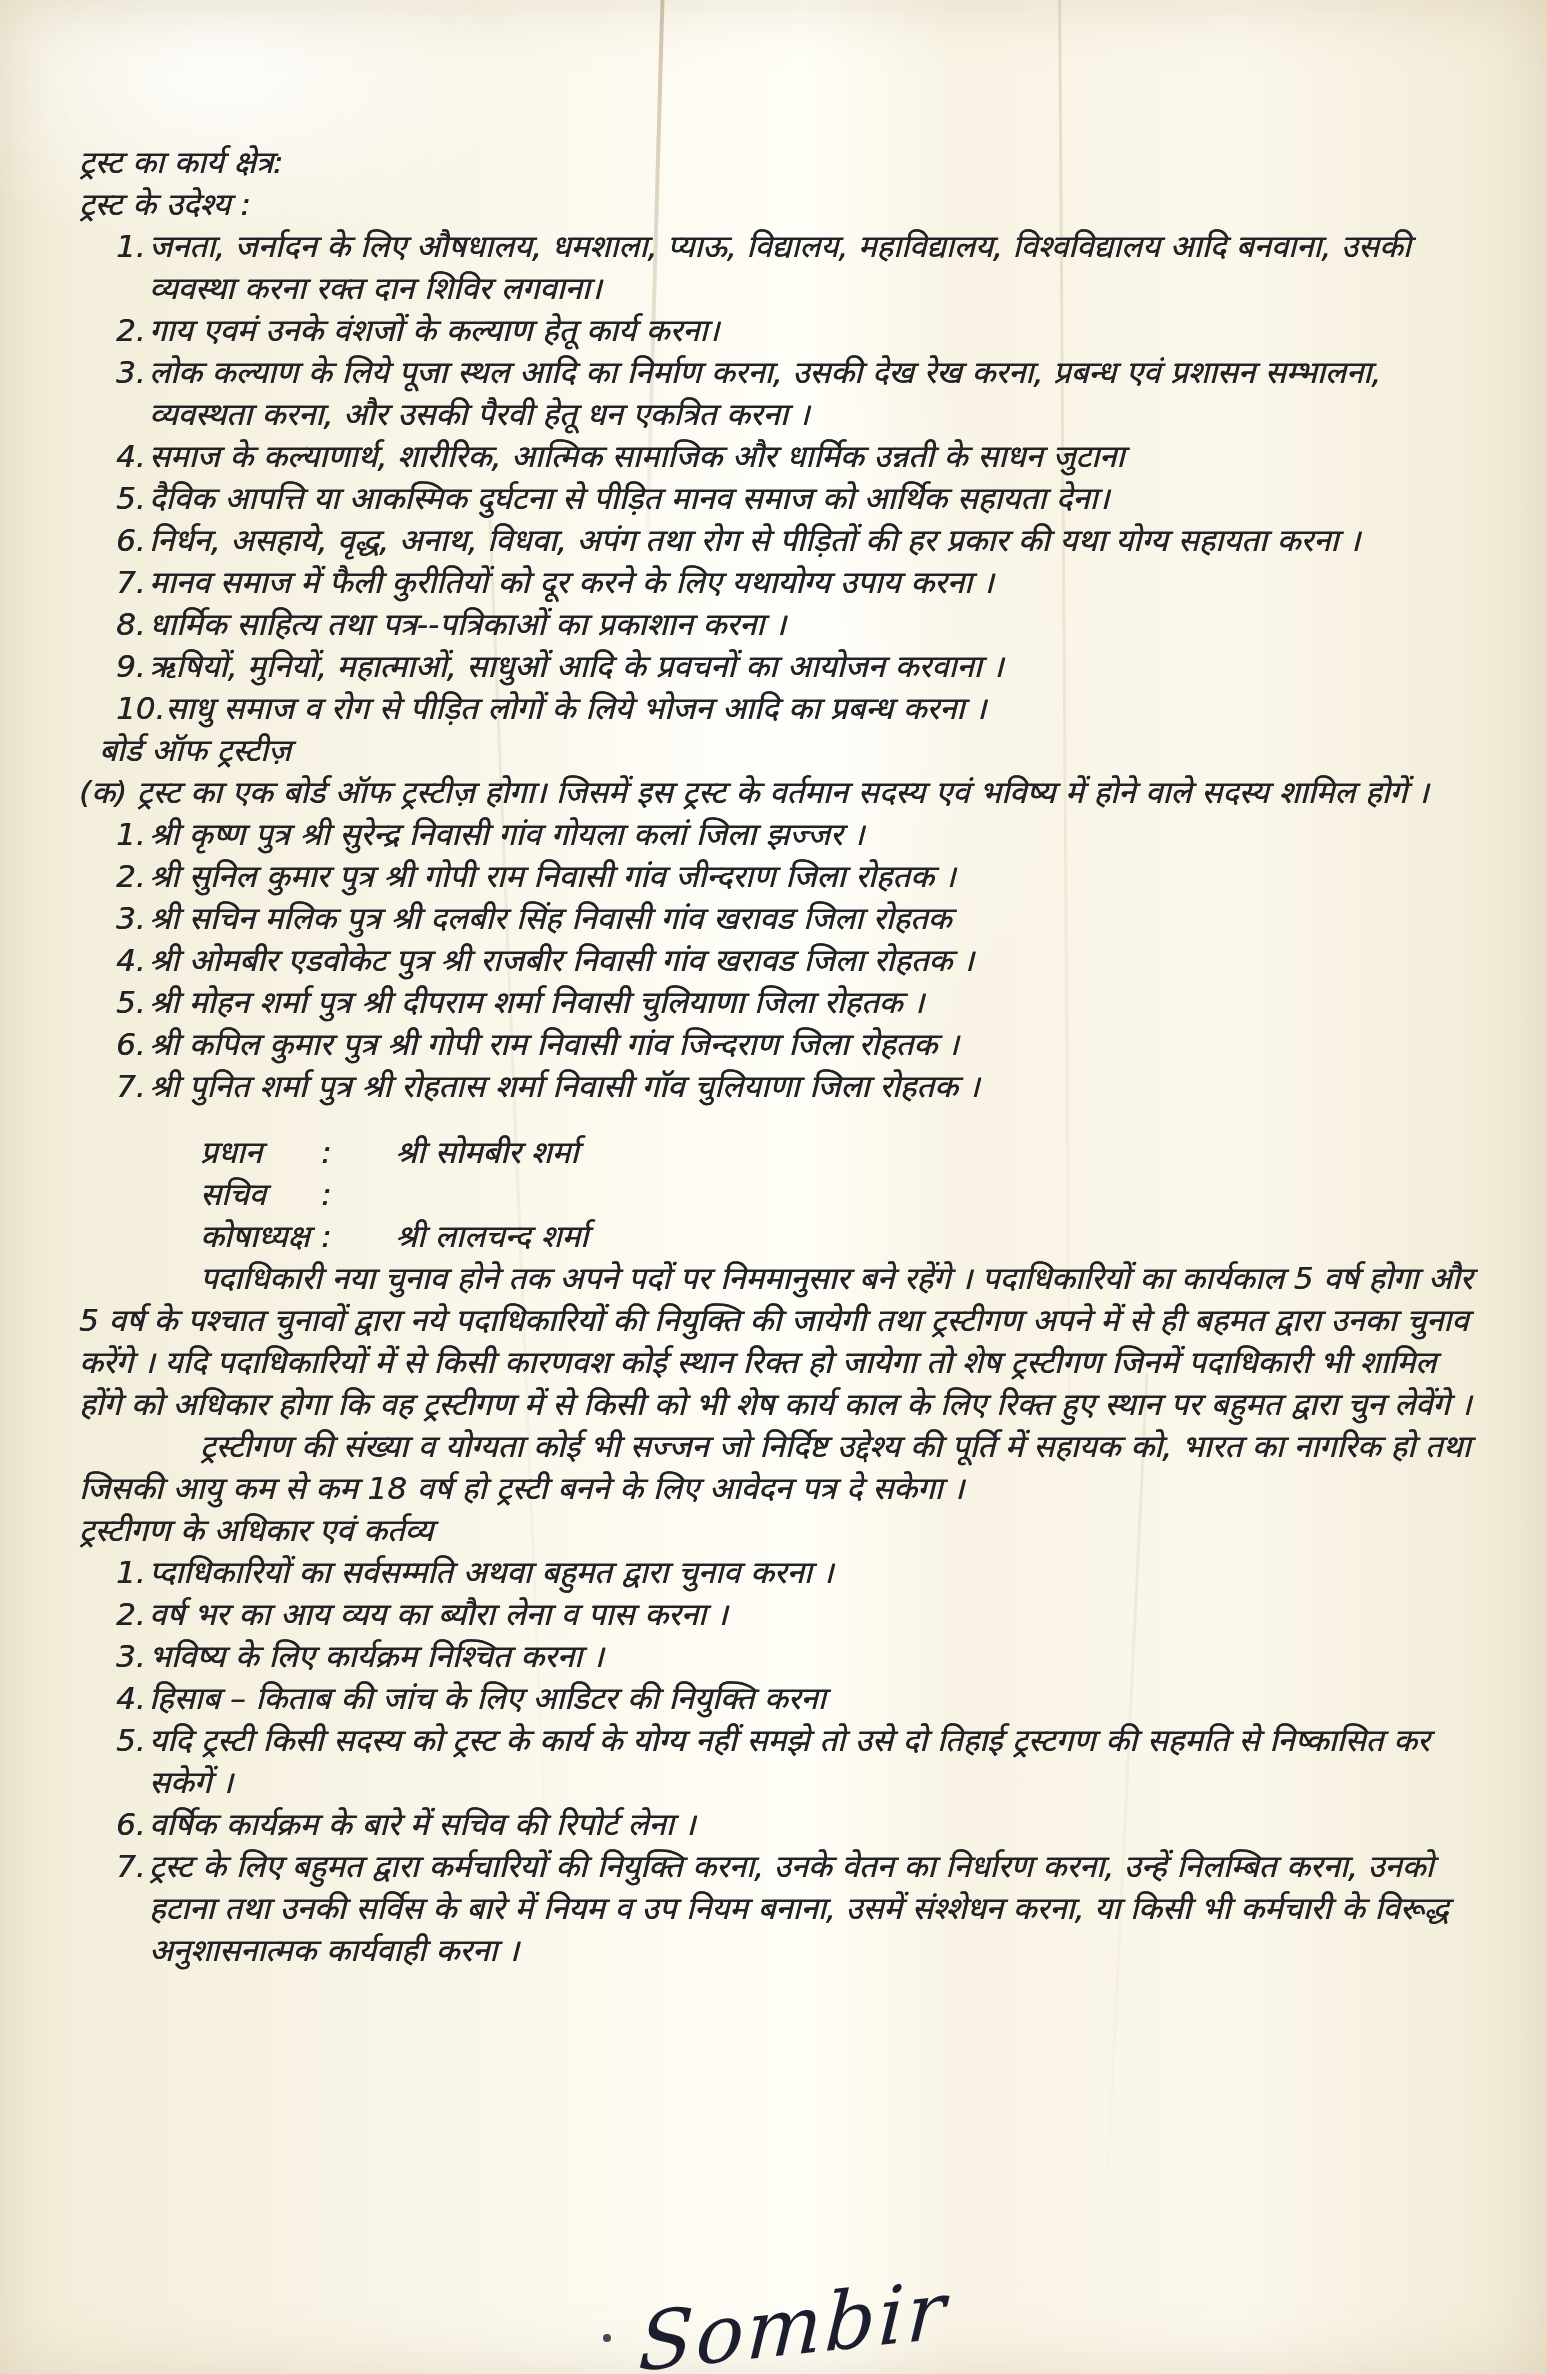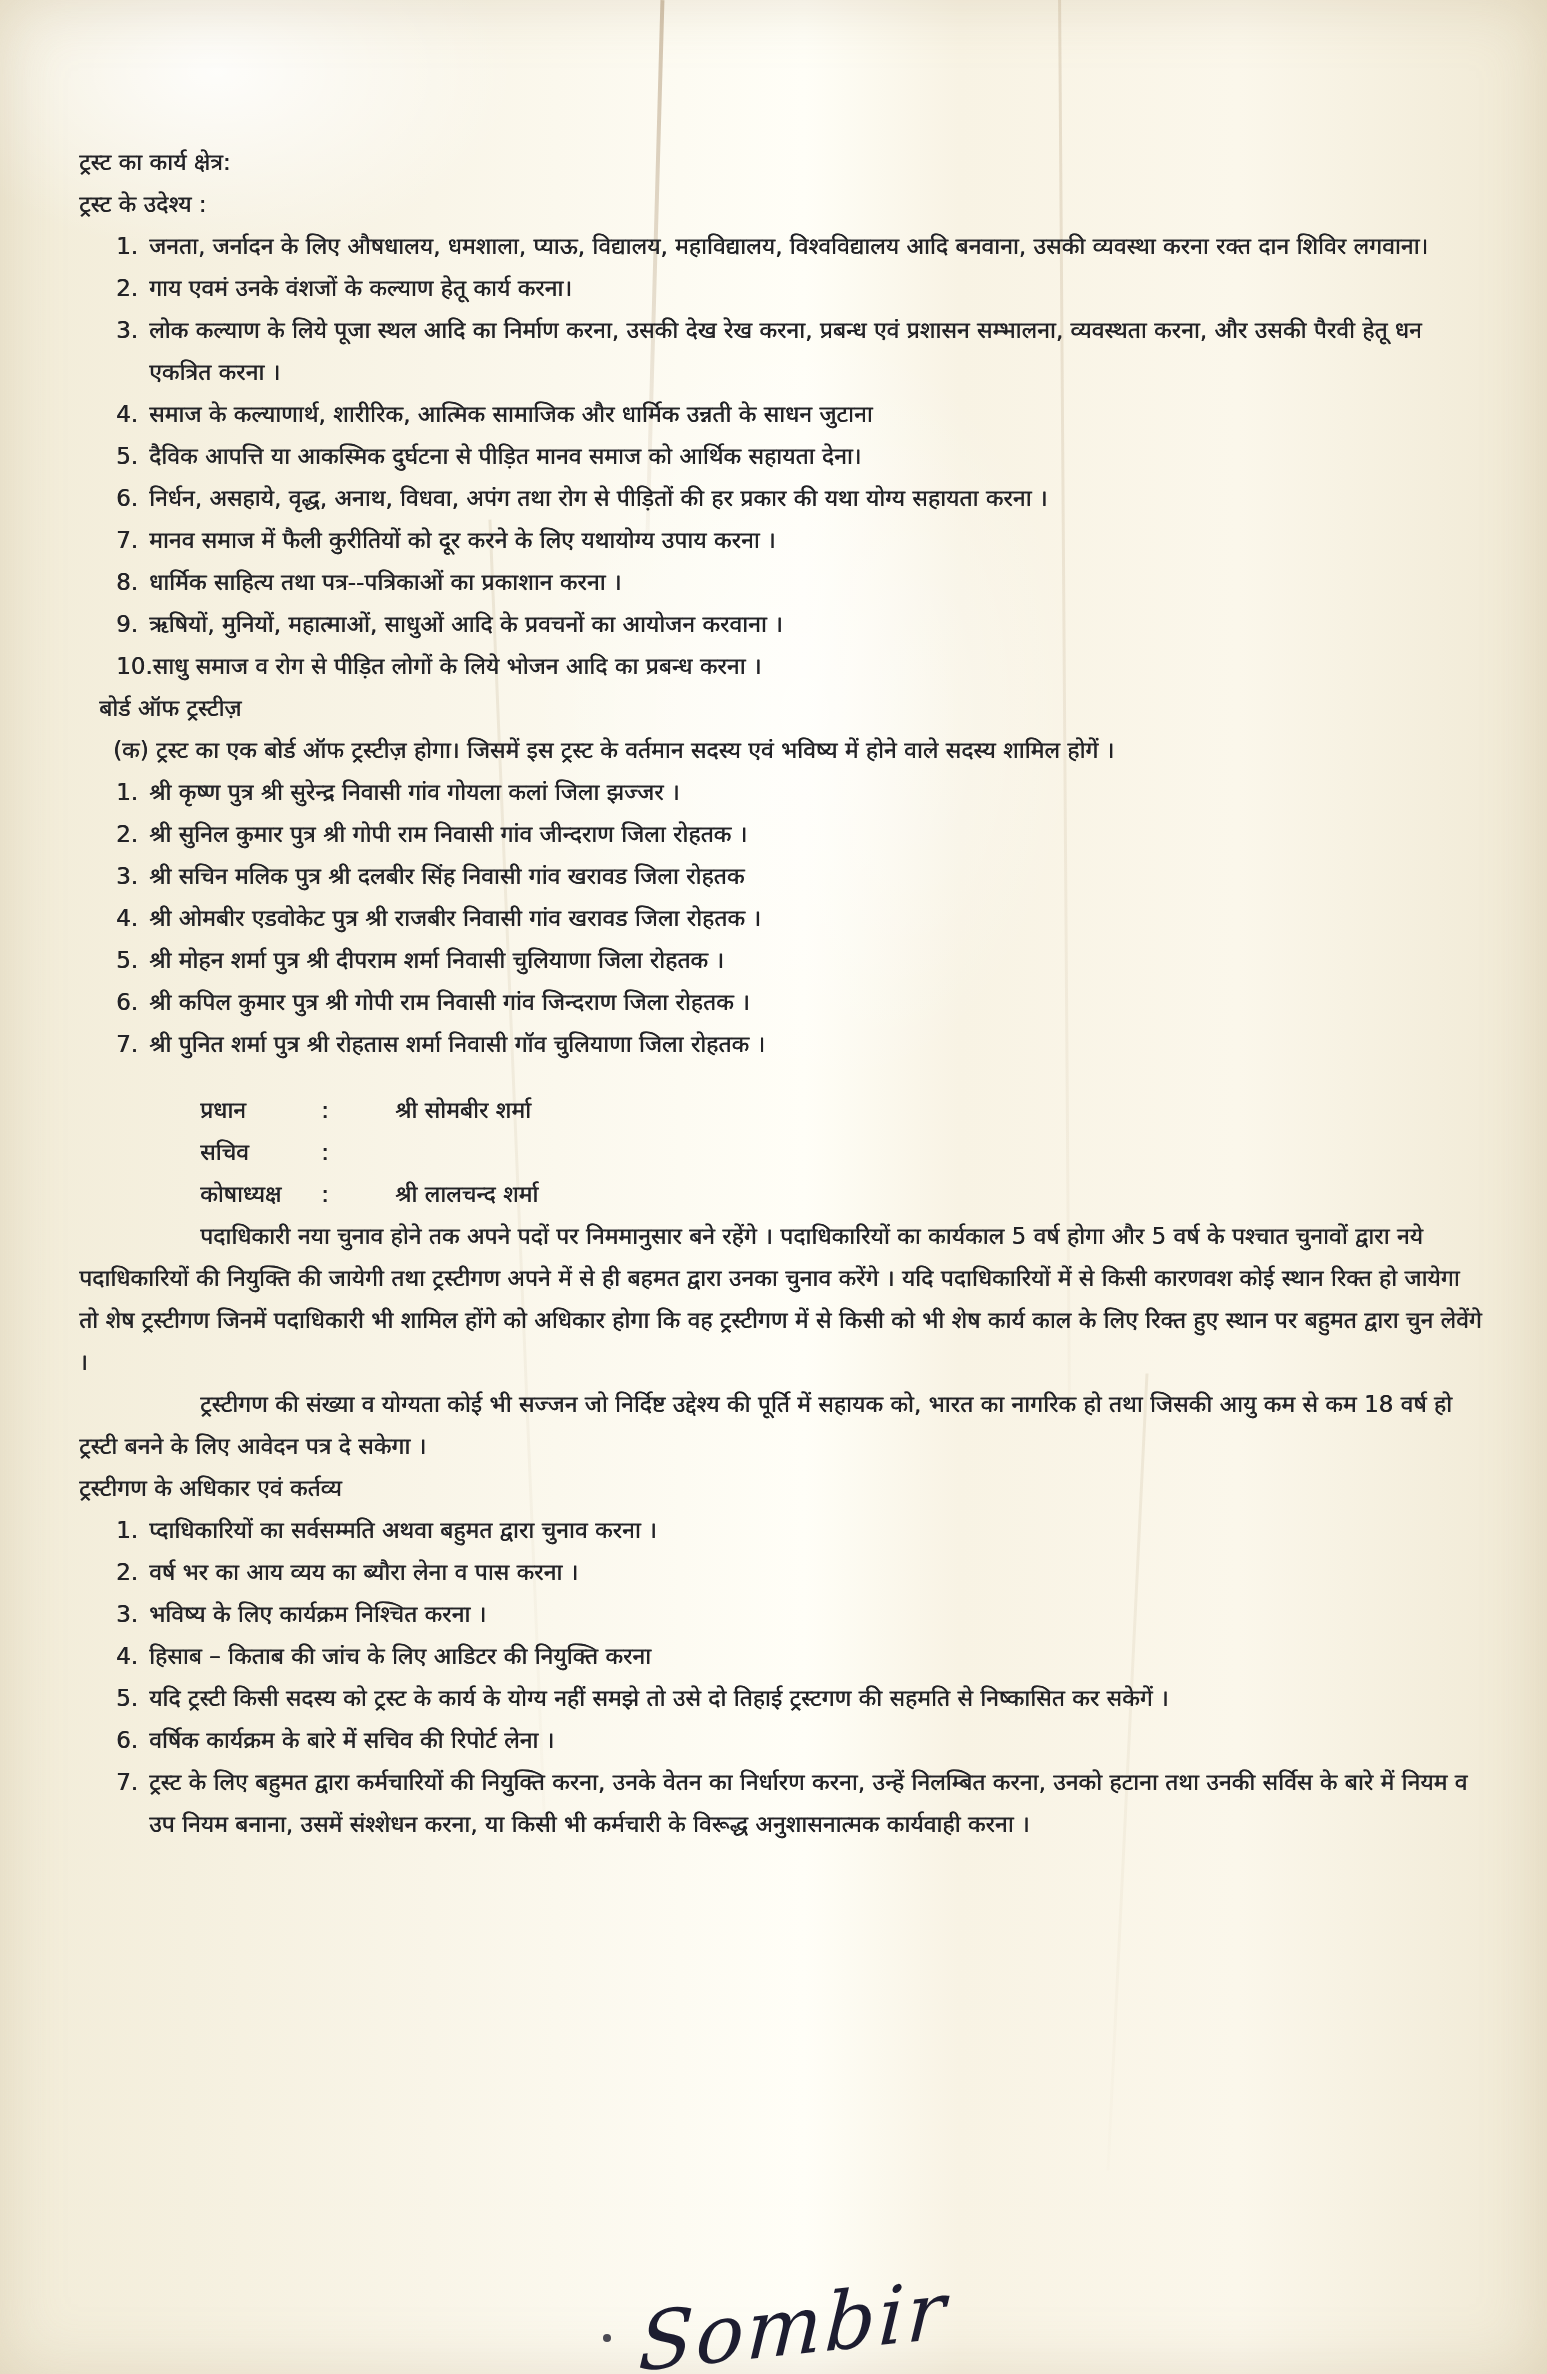--- a/index.html
+++ b/index.html
@@ -25,26 +25,27 @@
     transform:rotate(-.4deg);}
   .crease-c{left:516px;top:519px;width:2.8px;height:1317px;
     background:linear-gradient(to bottom,rgba(170,148,108,.18),rgba(170,148,108,.03));
     transform:rotate(-2.4deg);}
   .crease-d{left:1126px;top:1373px;width:2.8px;height:798px;
     background:linear-gradient(to bottom,rgba(170,148,108,.16),rgba(170,148,108,.02));
     transform:rotate(2.8deg);}
 
   .content{
     position:absolute;left:79px;top:141px;width:1405px;
-    font-size:23px;line-height:42px;
+    font-size:31px;line-height:42px;
     text-shadow:0.4px 0 0 currentColor; 
+    font-style:italic;
   }
   .line{white-space:nowrap;}
   .indent-sm{margin-left:20px;}
-  .block{margin-left:34px;}
+  .block{}
   .olist{margin-left:37px;}
   .olist .item{display:flex;align-items:flex-start;}
   .olist .num{flex:none;min-width:33px;}
   .olist .txt{flex:1;}
   .officers{margin:24px 0 0 121px;}
   .orow{display:grid;grid-template-columns:121px 74px auto;}
   .para{text-indent:121px;}
   .ink-dot{
     position:absolute;left:603px;top:2334px;width:8.3px;height:8.3px;
     border-radius:50%;background:#2b2b38;opacity:.85;

